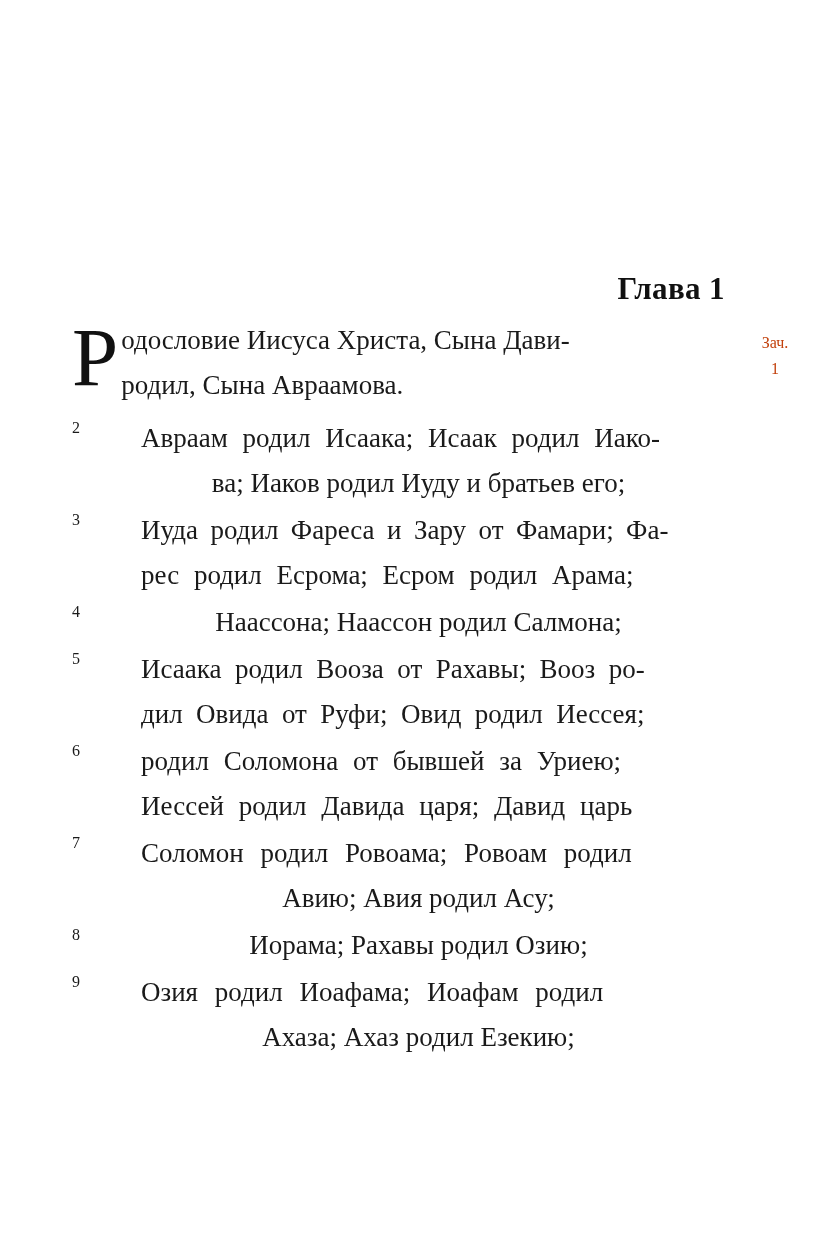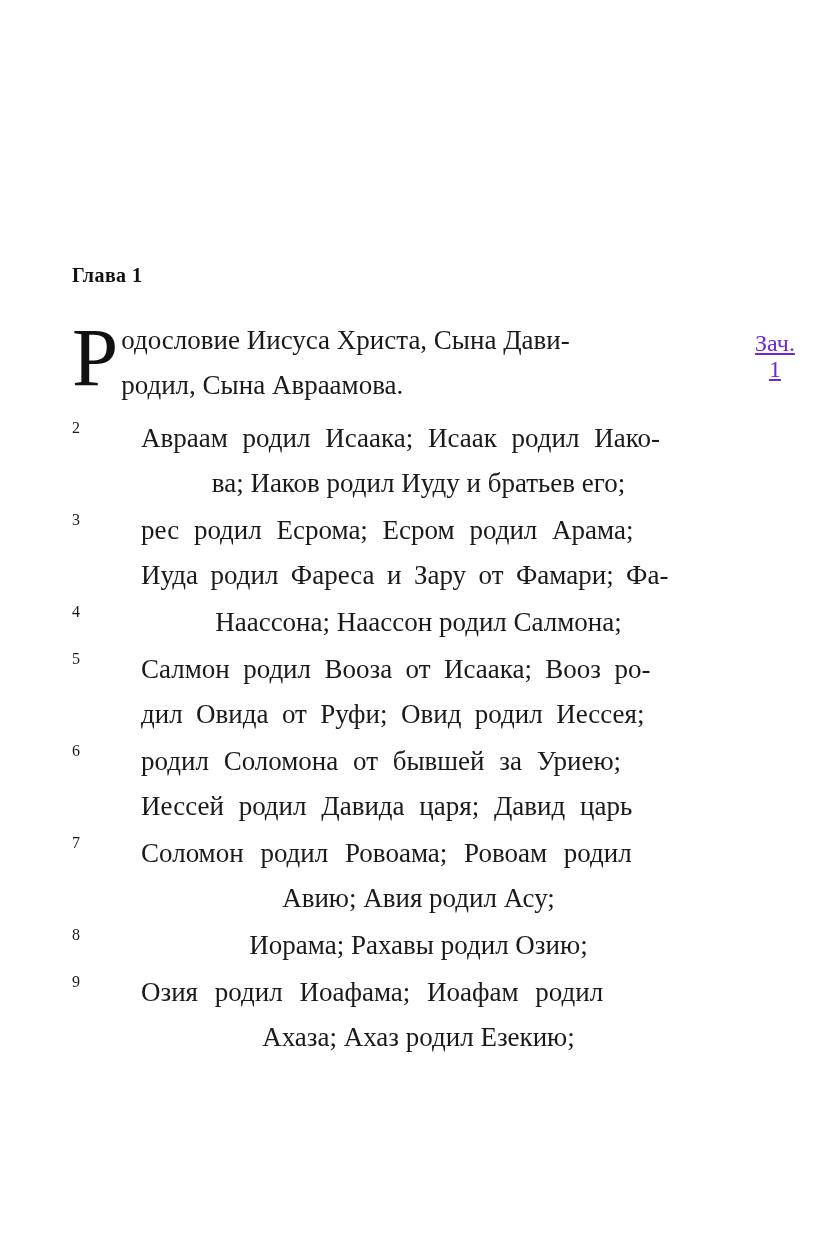--- a/index.html
+++ b/index.html
@@ -24,39 +24,38 @@
     height: 1240px;
     background: #ffffff;
   }
 
   
   .chapter-heading {
     position: absolute;
     left: 72px;
     top: 252px;
     width: 653px;
-    text-align: left;
-    font-size: 20px;
+    text-align: right;
+    font-size: 31px;
     font-weight: bold;
     letter-spacing: 0.4px;
     color: #111111;
     line-height: 1;
   }
 
   
   .margin-note {
     position: absolute;
     left: 738px;
     top: 330px;
     width: 74px;
     text-align: center;
-    font-size: 24px;
+    font-size: 16px;
     line-height: 26px;
-    color: #6d28d9;
-    text-decoration: underline;
+    color: #c2410c;
   }
   .margin-note div { white-space: nowrap; }
 
   
   .text-column {
     position: absolute;
     left: 72px;
     top: 318px;
     width: 653px;
   }
@@ -154,36 +153,36 @@
       <span class="verse-num">2</span>
       <span class="verse-body">
         <span class="ln j" style="white-space: nowrap; word-spacing: 8px;">Авраам родил Исаака; Исаак родил Иако-</span>
         <span class="ln last">ва; Иаков родил Иуду и братьев его;</span>
       </span>
     </p>
 
     <p class="verse">
       <span class="verse-num">3</span>
       <span class="verse-body">
+        <span class="ln j" style="white-space: nowrap; word-spacing: 5.71px;">Иуда родил Фареса и Зару от Фамари; Фа-</span>
         <span class="ln j" style="white-space: nowrap; word-spacing: 8px;">рес родил Есрома; Есром родил Арама;</span>
-        <span class="ln j" style="white-space: nowrap; word-spacing: 5.71px;">Иуда родил Фареса и Зару от Фамари; Фа-</span>
       </span>
     </p>
 
     <p class="verse">
       <span class="verse-num">4</span>
       <span class="verse-body">
         <span class="ln last">Наассона; Наассон родил Салмона;</span>
       </span>
     </p>
 
     <p class="verse">
       <span class="verse-num">5</span>
       <span class="verse-body">
-        <span class="ln j" style="white-space: nowrap; word-spacing: 6.67px;">Салмон родил Вооза от Исаака; Вооз ро-</span>
+        <span class="ln j" style="white-space: nowrap; word-spacing: 6.67px;">Исаака родил Вооза от Рахавы; Вооз ро-</span>
         <span class="ln j" style="white-space: nowrap; word-spacing: 6.67px;">дил Овида от Руфи; Овид родил Иессея;</span>
       </span>
     </p>
 
     <p class="verse">
       <span class="verse-num">6</span>
       <span class="verse-body">
         <span class="ln j" style="white-space: nowrap; word-spacing: 8px;">родил Соломона от бывшей за Уриею;</span>
         <span class="ln j" style="white-space: nowrap; word-spacing: 8px;">Иессей родил Давида царя; Давид царь</span>
       </span>

